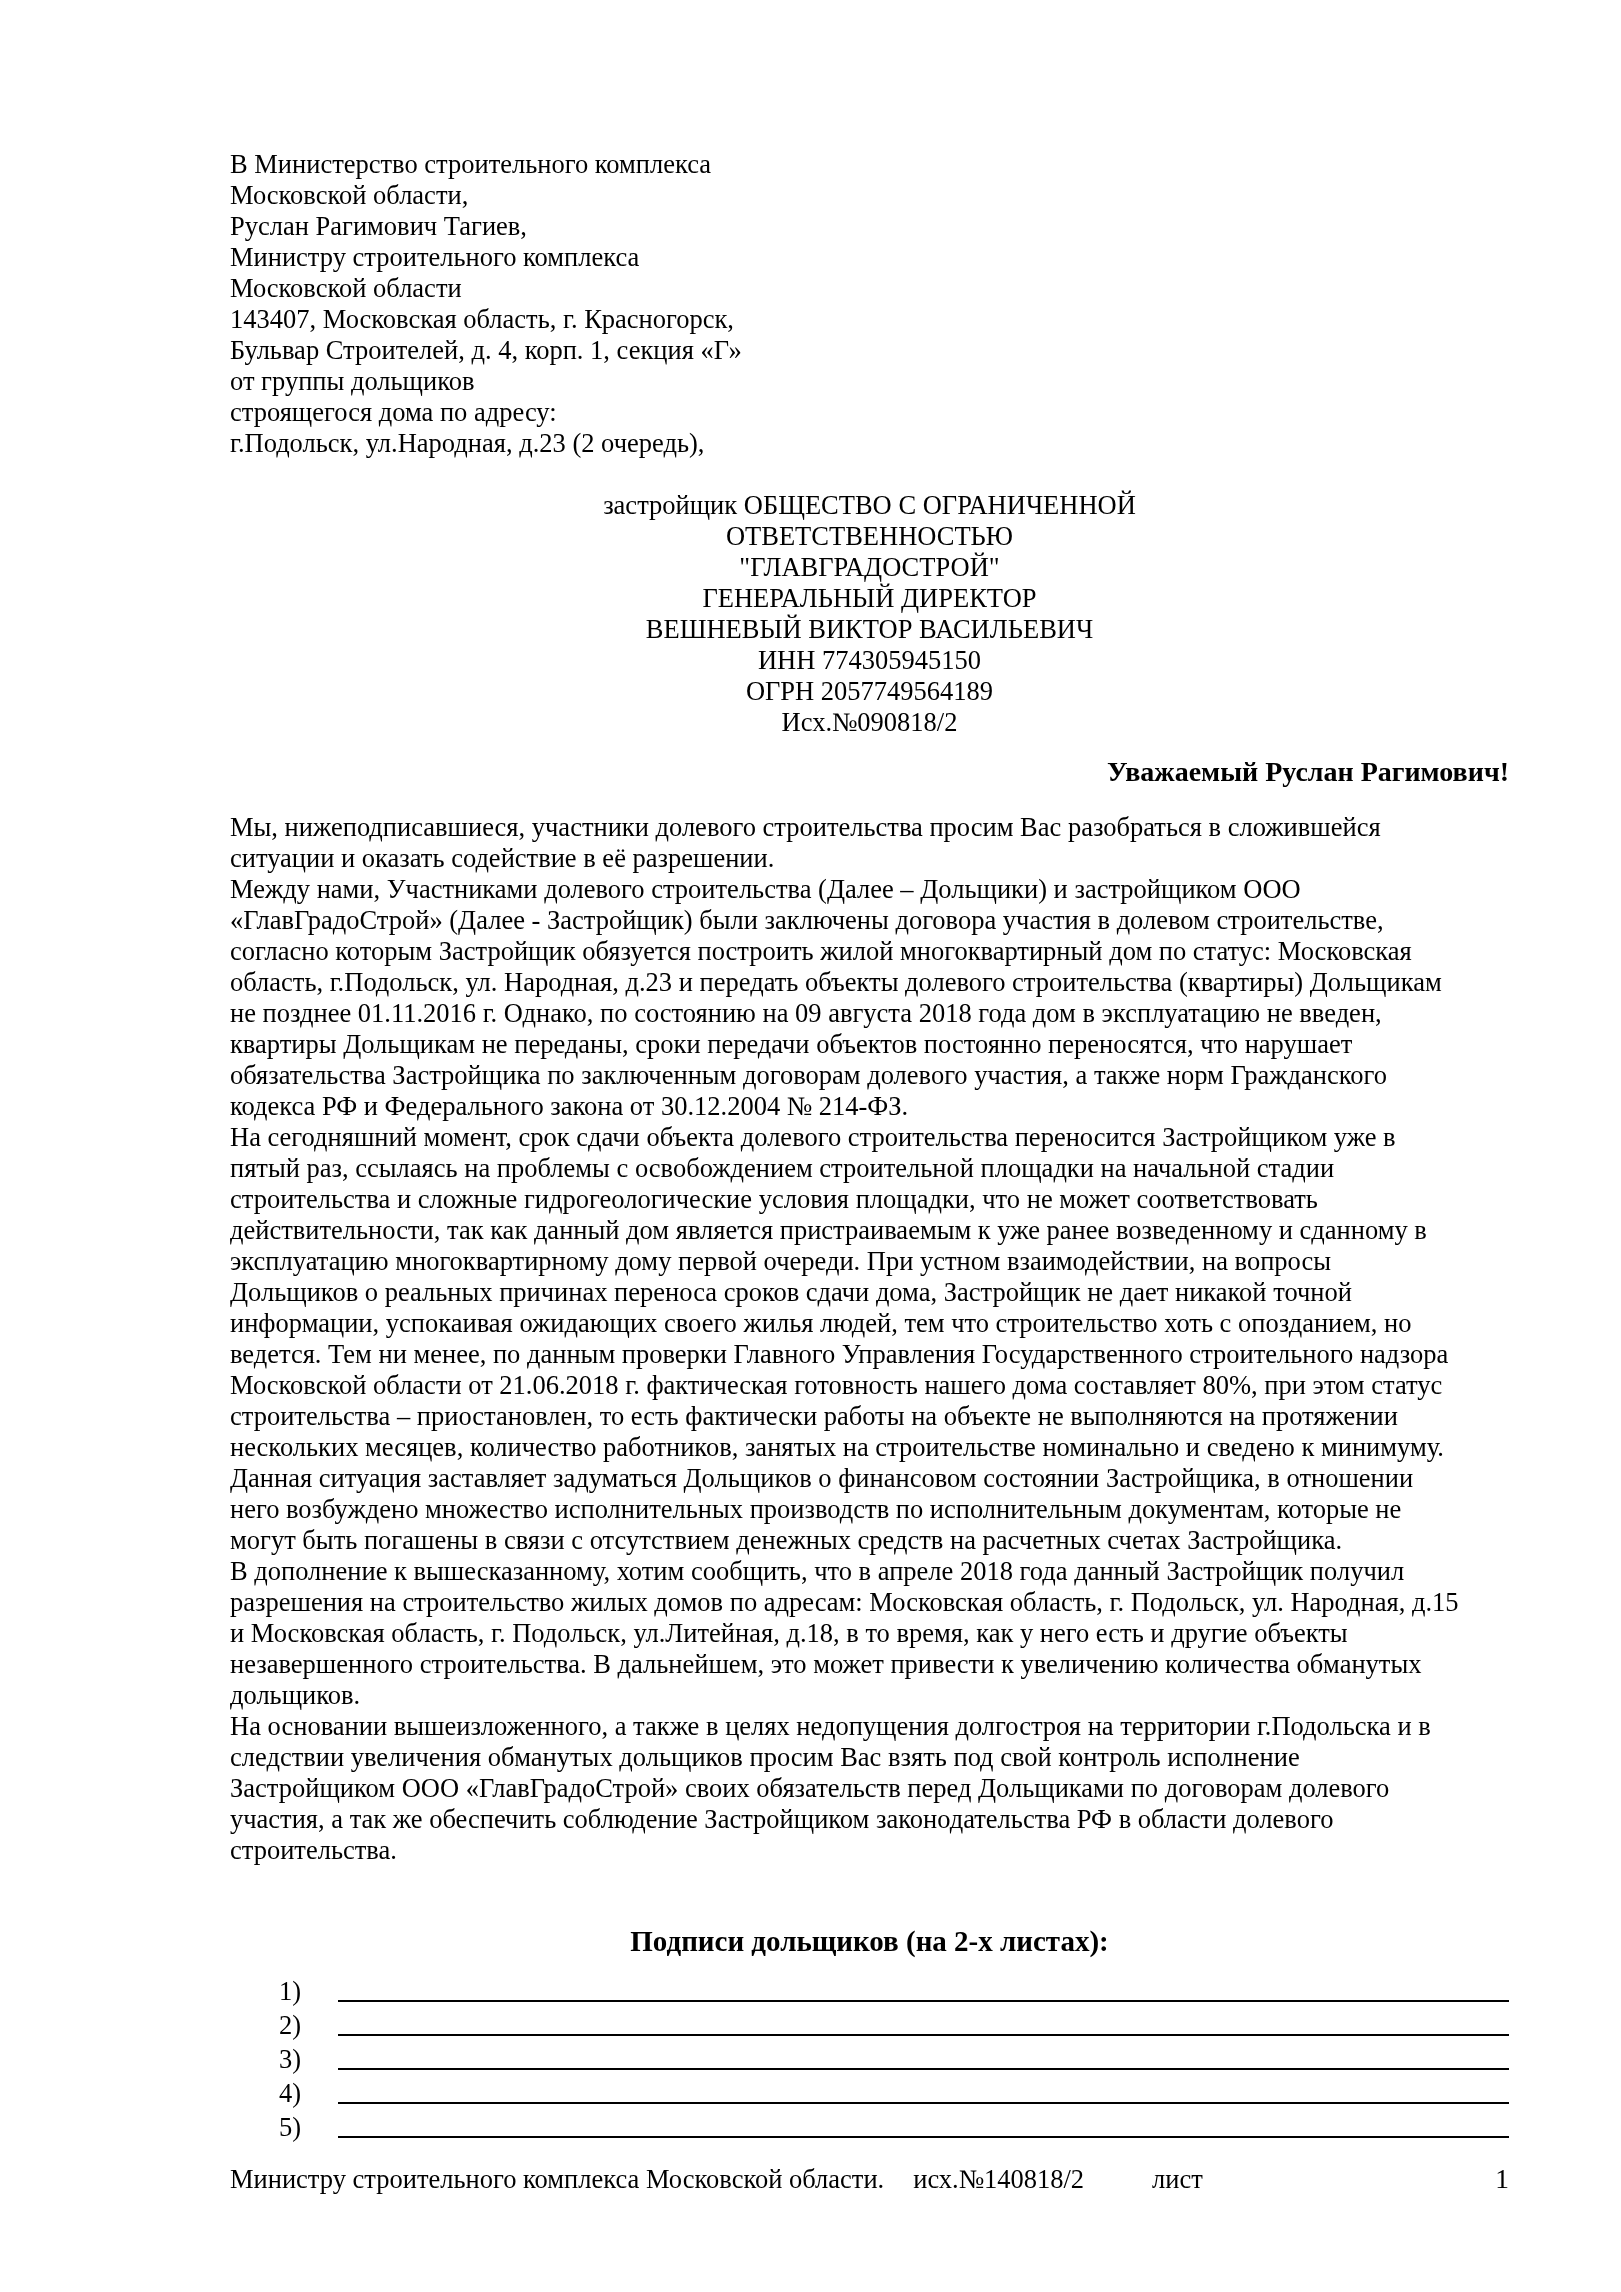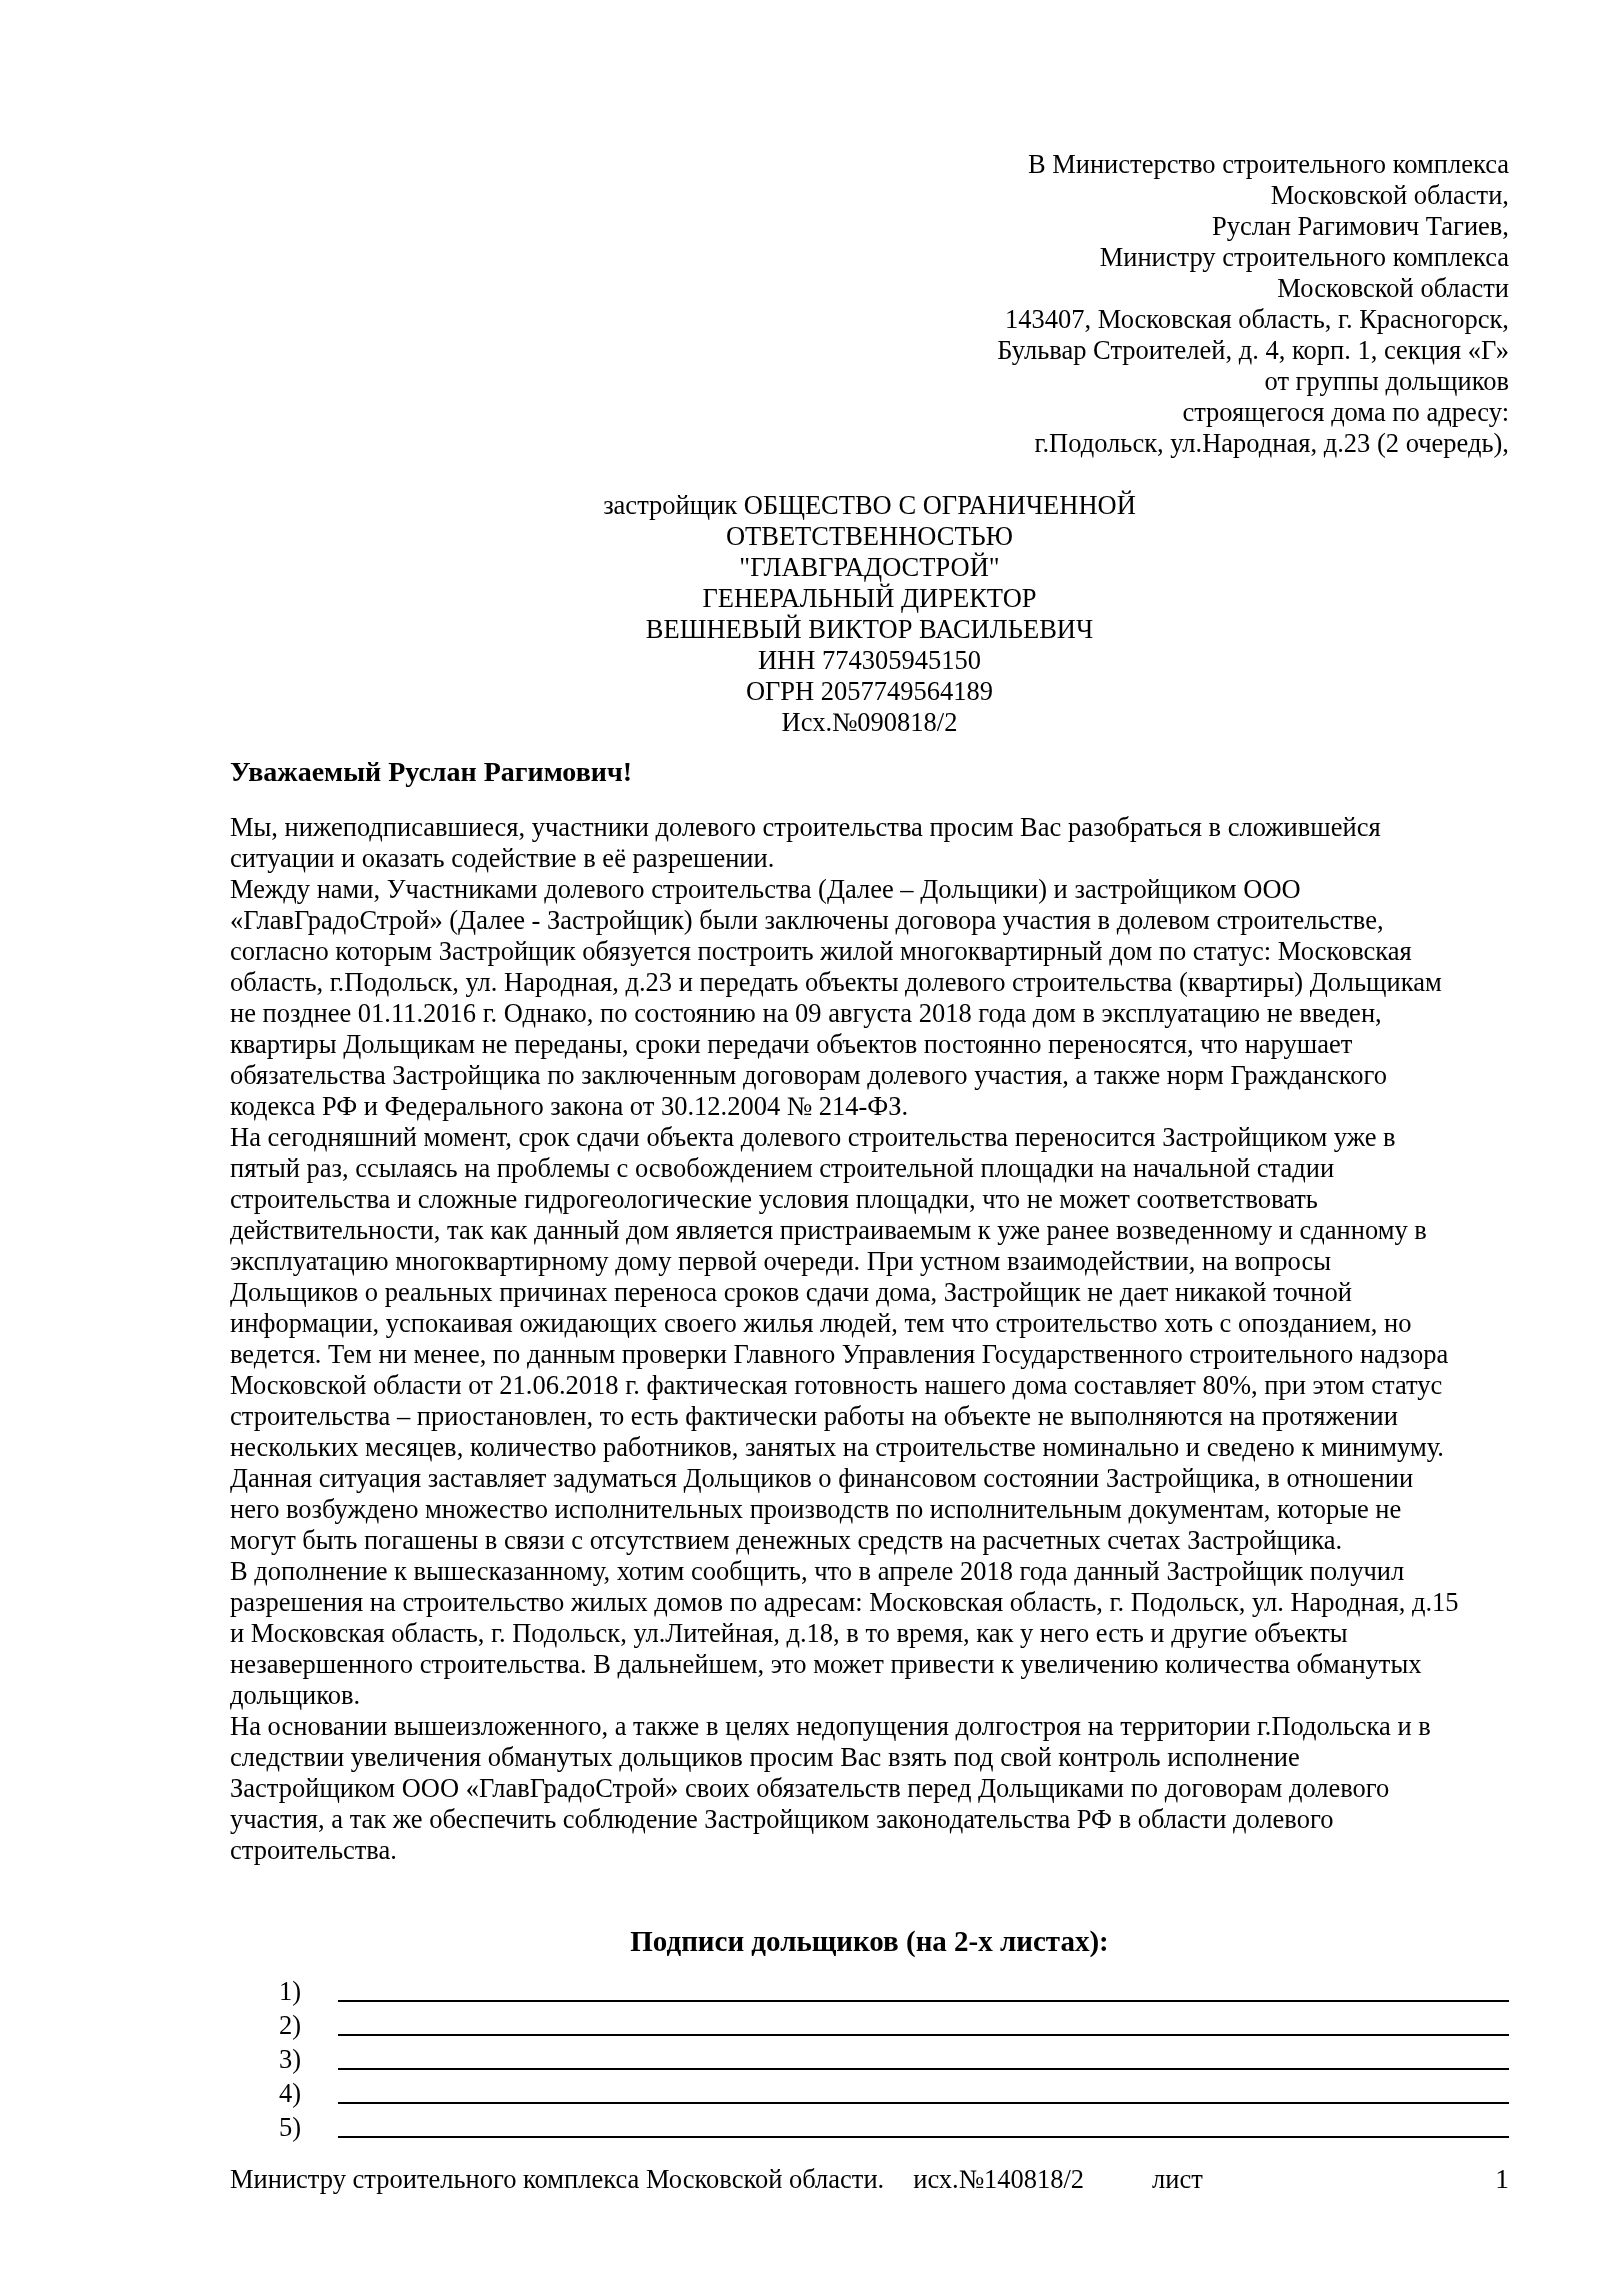--- a/index.html
+++ b/index.html
@@ -17,35 +17,34 @@
     overflow: hidden;
   }
   .content {
     position: absolute;
     left: 230px;
     width: 1279px;
     top: 0;
   }
   .recipient-block {
     margin-top: 149px;
-    text-align: right;
     font-size: 26.5px;
     line-height: 31px;
     white-space: nowrap;
   }
   .developer-block {
     margin-top: 31px;
     text-align: center;
     font-size: 26.5px;
     line-height: 31px;
     white-space: nowrap;
   }
   .salutation {
     margin-top: 15.7px;
-    text-align: left;
+    text-align: right;
     font-size: 28px;
     line-height: 35px;
     font-weight: bold;
   }
   .body-text {
     margin-top: 23.5px;
     font-size: 26.5px;
     line-height: 31px;
   }
   .body-line {

